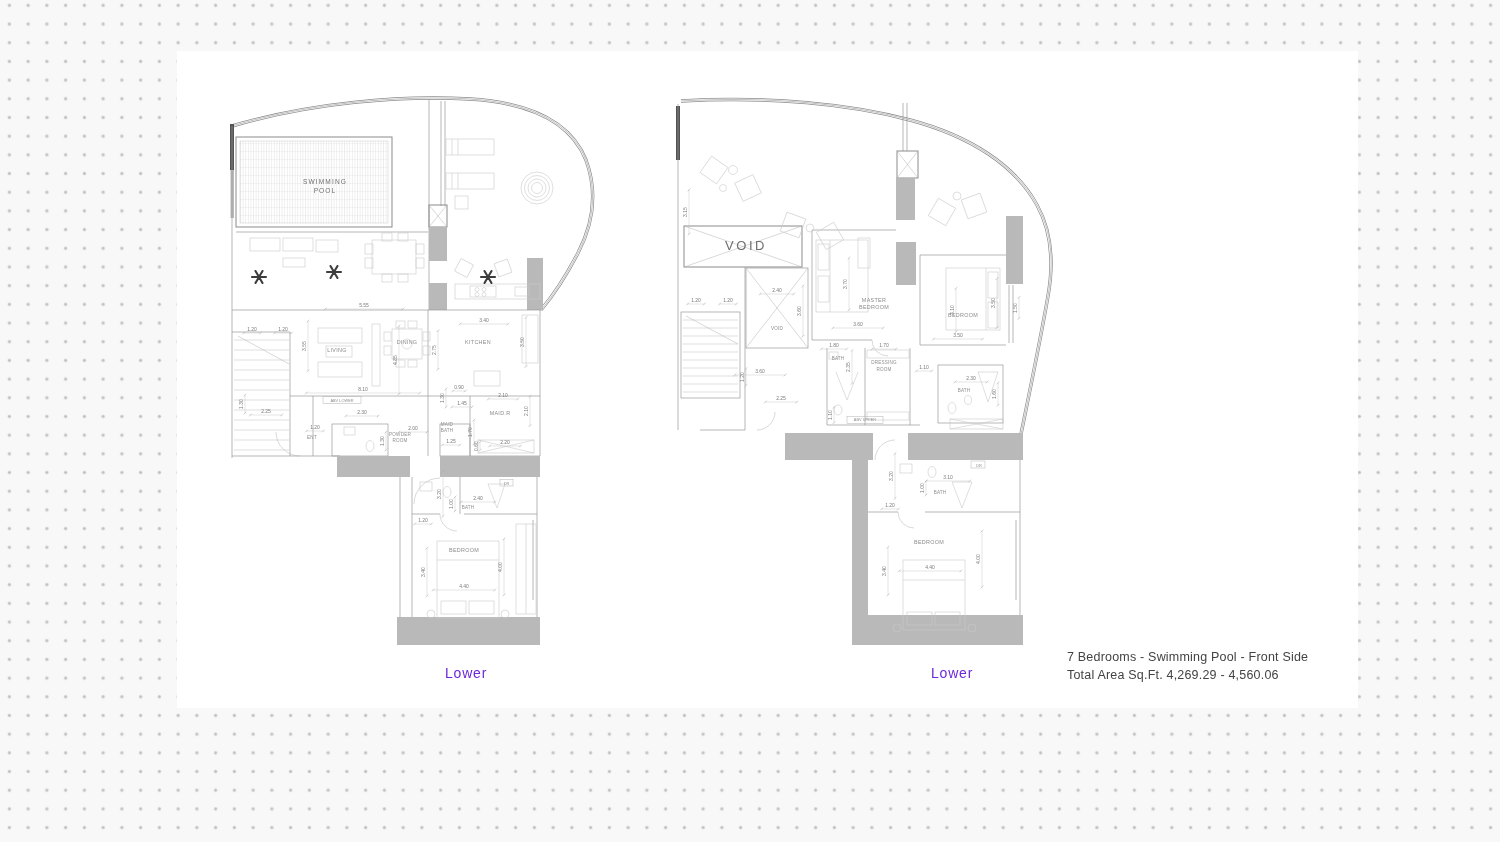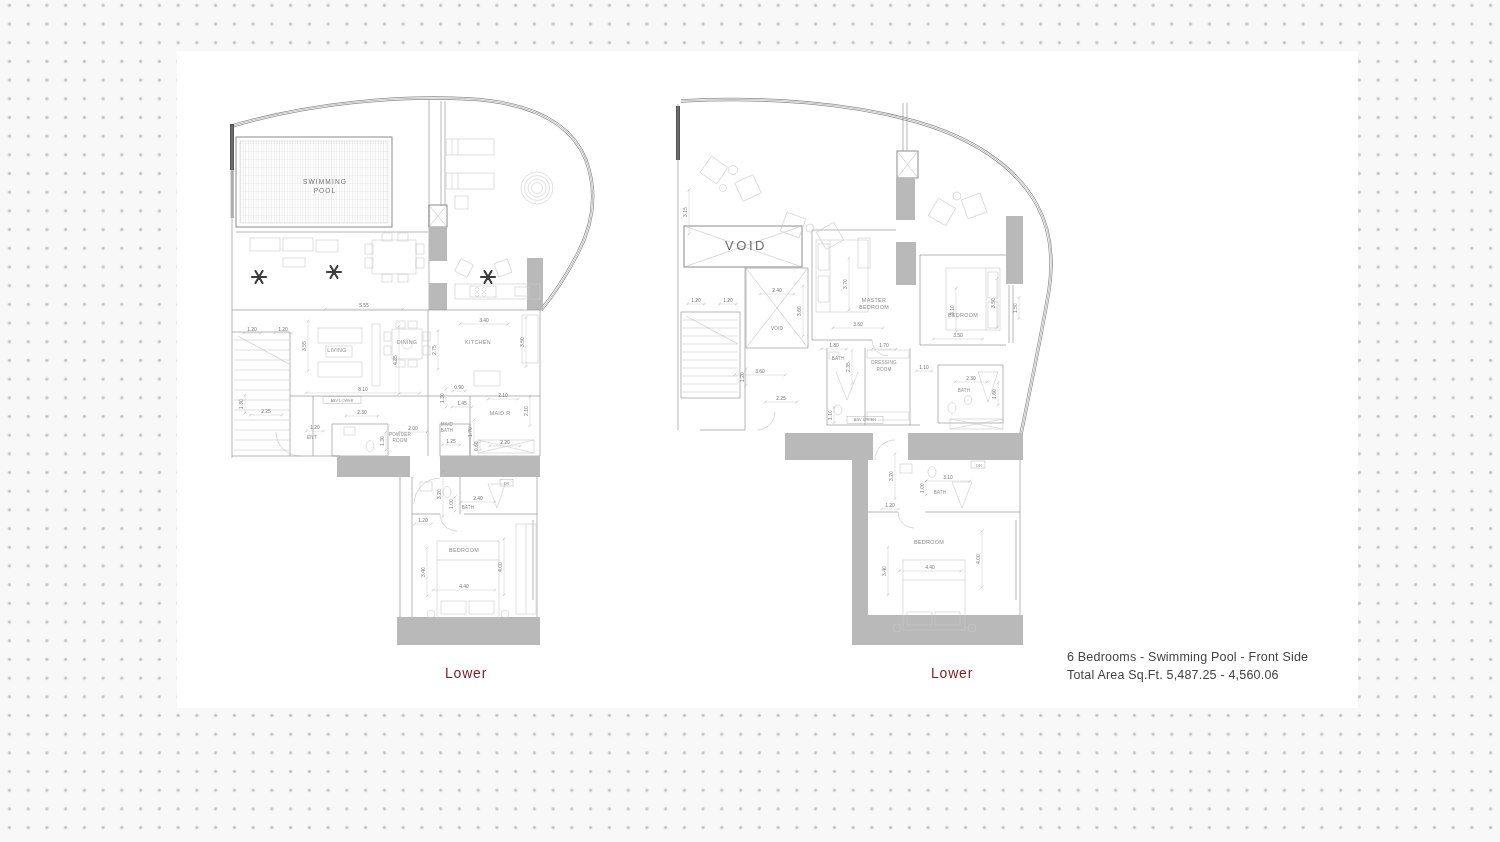--- a/index.html
+++ b/index.html
@@ -30,21 +30,21 @@
   svg text{font-family:"Liberation Sans", sans-serif;}
   .dim{font-size:5px;fill:#7c7c7c;text-anchor:middle;}
   .room{font-size:5.4px;fill:#8c8c8c;text-anchor:middle;letter-spacing:.3px;}
   .room2{font-size:4.6px;fill:#8f8f8f;text-anchor:middle;letter-spacing:.2px;}
   .pool{font-size:6.6px;fill:#6f6f6f;text-anchor:middle;letter-spacing:1.1px;}
   .voidbig{font-size:13px;fill:#6e6e6e;text-anchor:middle;letter-spacing:2.5px;}
   .tiny{font-size:3.9px;fill:#8d8d8d;text-anchor:middle;}
   .dimline{stroke:#c4c4c4;stroke-width:.45;}
   .dimtick{stroke:#9f9f9f;stroke-width:.55;}
 
-  .plan-title{position:absolute;font-size:14px;color:#7f1d1d;letter-spacing:.8px;}
+  .plan-title{position:absolute;font-size:14px;color:#6d28d9;letter-spacing:.8px;}
   .footer{position:absolute;left:1067px;top:649px;font-size:12.5px;color:#434343;line-height:17.5px;letter-spacing:.2px;}
 </style>
 </head>
 <body>
 
 <div class="stage">
   <div class="panel"></div>
 
   <svg class="plan-layer" viewBox="0 0 1500 842">
     <defs>
@@ -585,16 +585,16 @@
           <line x1="959.5" y1="572.3" x2="962.0999999999999" y2="569.7" class="dimtick"></line>
           <text x="930" y="569" class="dim">4.40</text>
         </g>
     </g>
   </svg>
 
   <div class="plan-title" style="left:445px;top:665px">Lower</div>
   <div class="plan-title" style="left:931px;top:665px">Lower</div>
 
   <div class="footer">
-    <div>6 Bedrooms - Swimming Pool - Front Side</div>
-    <div>Total Area Sq.Ft.  5,487.25 - 4,560.06</div>
+    <div>7 Bedrooms - Swimming Pool - Front Side</div>
+    <div>Total Area Sq.Ft.  4,269.29 - 4,560.06</div>
   </div>
 </div>
 
 </body></html>

